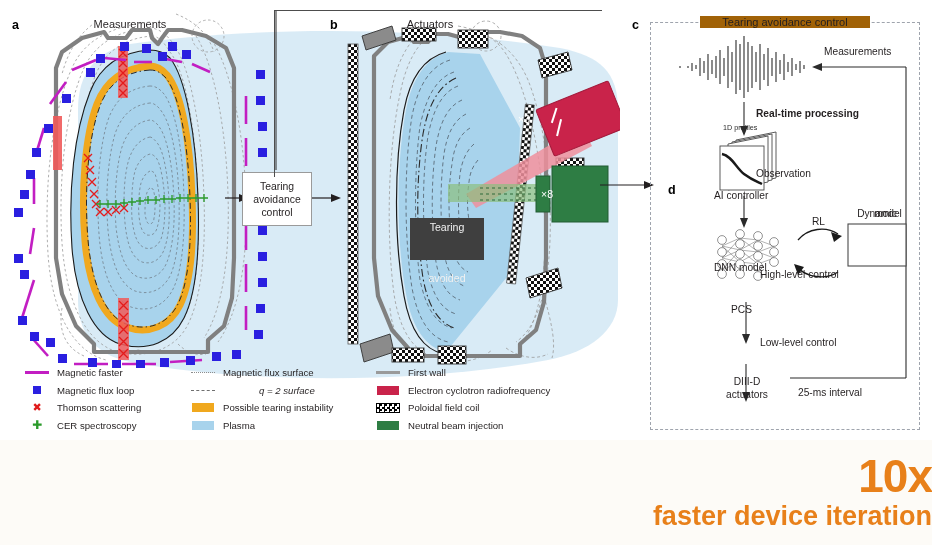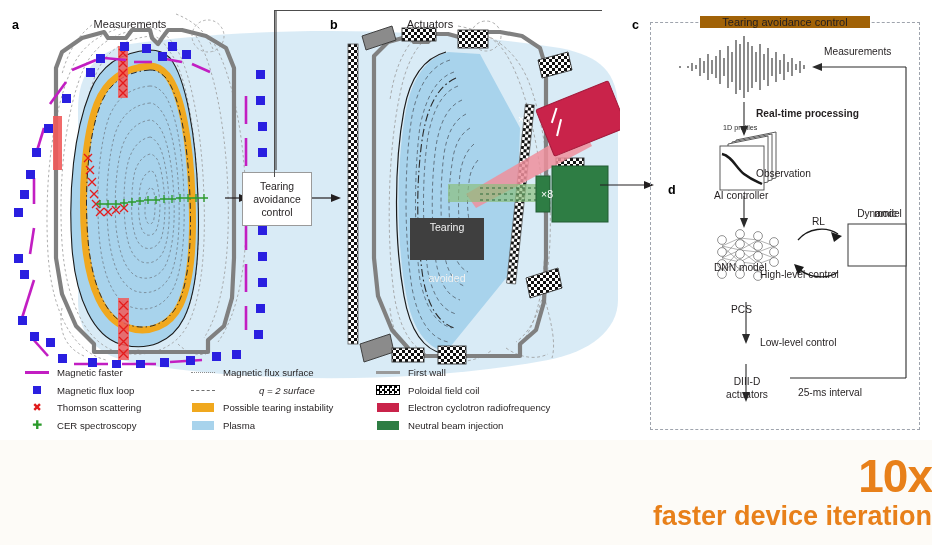--- a/index.html
+++ b/index.html
@@ -515,29 +515,29 @@
 
   <div class="legend" style="left:375px;top:364px;">
     <div class="lrow">
       <span class="lkey">
           <span class="line-wall"></span>
         </span>
       <span class="ltxt">First wall</span>
     </div>
     <div class="lrow">
       <span class="lkey">
+          <span class="sw sw-ec"></span>
+        </span>
+      <span class="ltxt">Electron cyclotron radiofrequency</span>
+    </div>
+    <div class="lrow">
+      <span class="lkey">
           <span class="sw sw-pf"></span>
         </span>
       <span class="ltxt">Poloidal field coil</span>
-    </div>
-    <div class="lrow">
-      <span class="lkey">
-          <span class="sw sw-ec"></span>
-        </span>
-      <span class="ltxt">Electron cyclotron radiofrequency</span>
     </div>
     <div class="lrow">
       <span class="lkey">
           <span class="sw sw-nb"></span>
         </span>
       <span class="ltxt">Neutral beam injection</span>
     </div>
   </div>
 
   <div class="banner">

